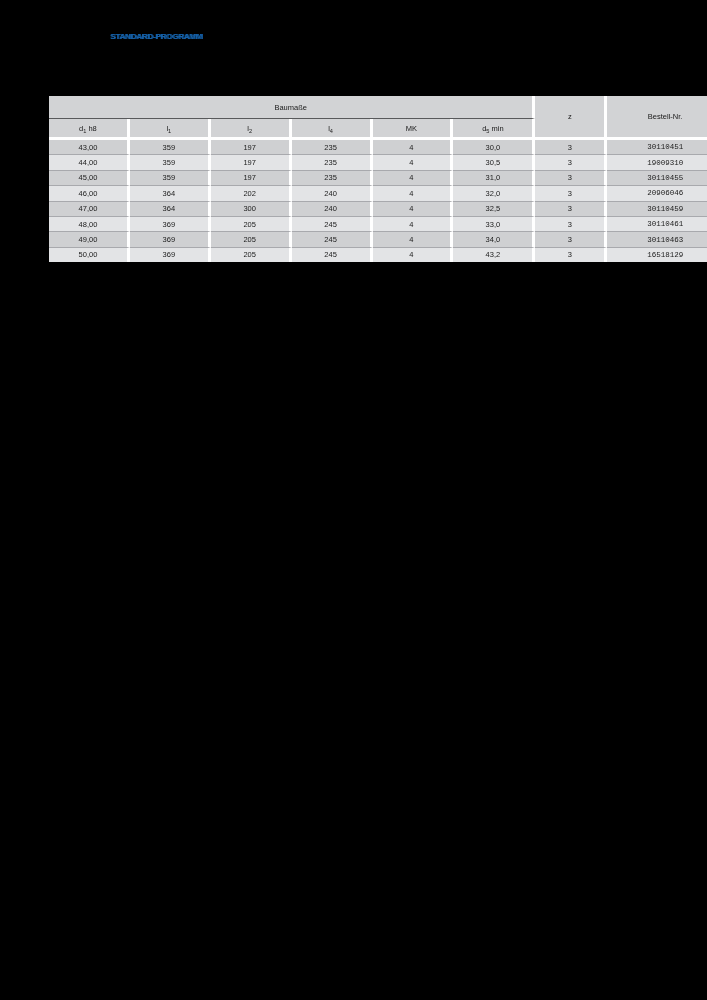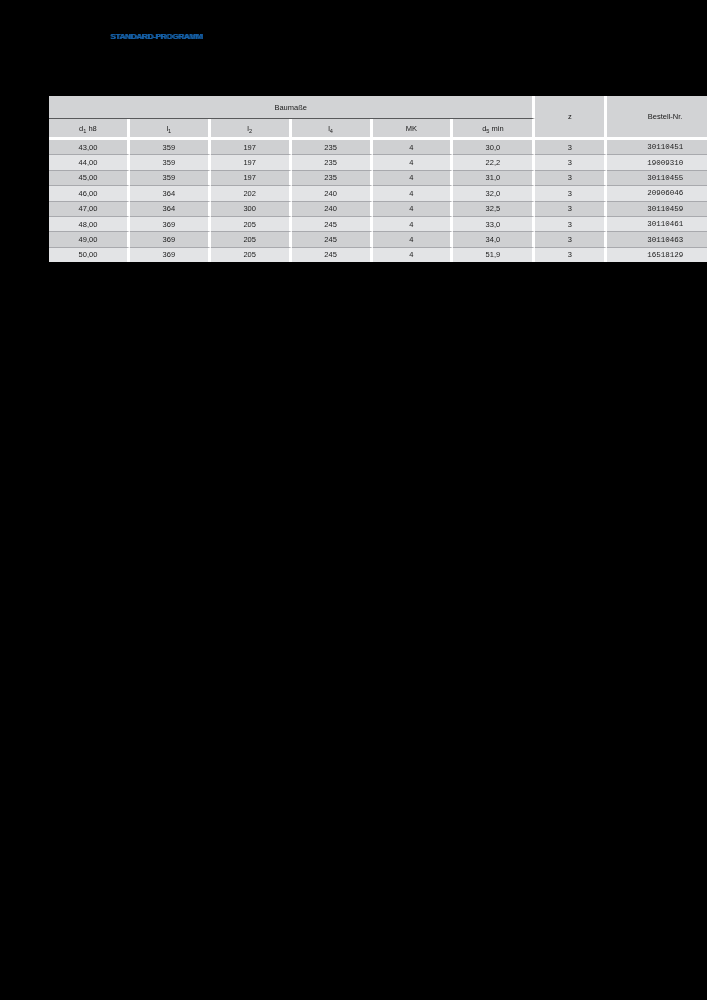--- a/index.html
+++ b/index.html
@@ -149,21 +149,21 @@
           <td>30,0</td>
           <td>3</td>
           <td class="last">30110451</td>
         </tr>
         <tr class="even">
           <td>44,00</td>
           <td>359</td>
           <td>197</td>
           <td>235</td>
           <td>4</td>
-          <td>22,2</td>
+          <td>30,5</td>
           <td>3</td>
           <td class="last">19009310</td>
         </tr>
         <tr class="odd">
           <td>45,00</td>
           <td>359</td>
           <td>197</td>
           <td>235</td>
           <td>4</td>
           <td>31,0</td>
@@ -209,19 +209,19 @@
           <td>34,0</td>
           <td>3</td>
           <td class="last">30110463</td>
         </tr>
         <tr class="even">
           <td>50,00</td>
           <td>369</td>
           <td>205</td>
           <td>245</td>
           <td>4</td>
-          <td>51,9</td>
+          <td>43,2</td>
           <td>3</td>
           <td class="last">16518129</td>
         </tr>
       </tbody>
   </table>
 </div>
 
 </body></html>

